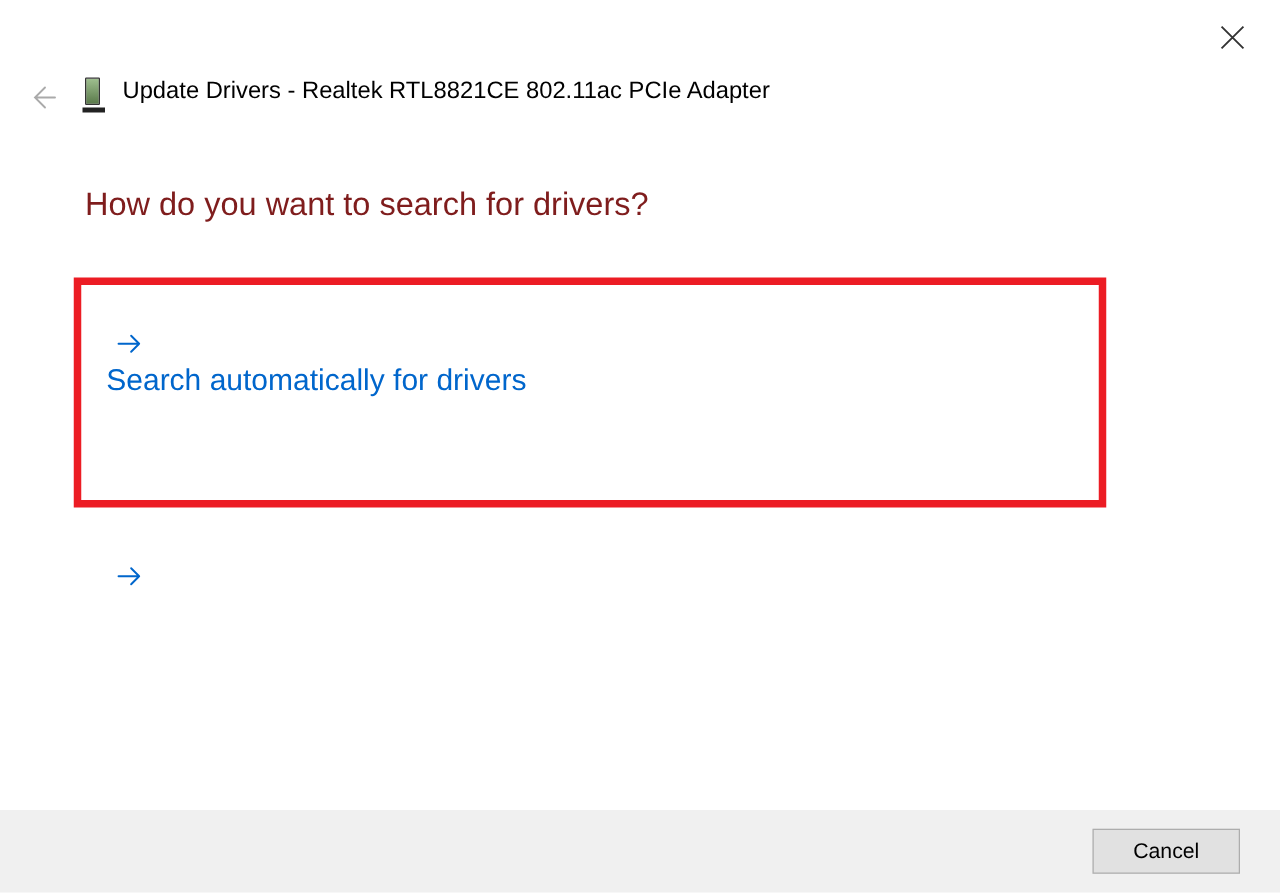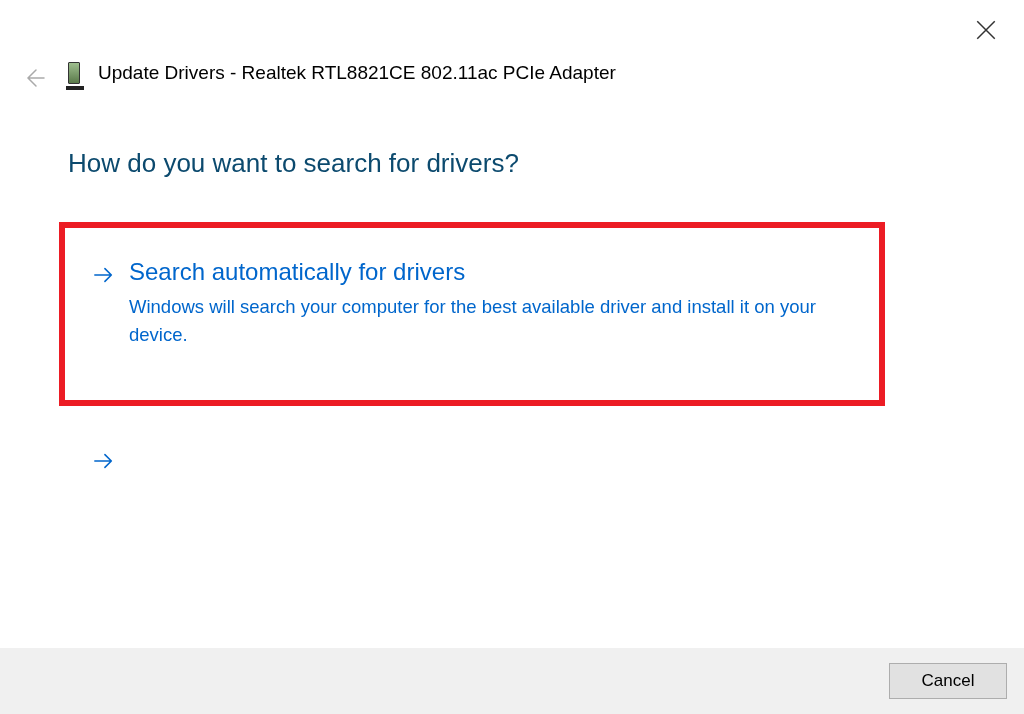--- a/index.html
+++ b/index.html
@@ -61,29 +61,30 @@
     .title-text {
       font-size: 19px;
       color: #000;
       font-weight: 400;
     }
     .heading {
       position: absolute;
       top: 148px;
       left: 68px;
       font-size: 26px;
-      color: #0c4a6e;
+      color: #7f1d1d;
       font-weight: 400;
     }
     .option-region {
       position: absolute;
       left: 75px;
       width: 810px;
       cursor: pointer;
       display: flex;
+      flex-direction: column;
     }
     .option-1-wrap {
       position: absolute;
       top: 222px;
       left: 59px;
       width: 826px;
       height: 184px;
       border: 6px solid #ec1c24;
     }
     .opt-arrow {
@@ -120,21 +121,21 @@
     .footer-bar {
       position: absolute;
       bottom: 0;
       left: 0;
       right: 0;
       height: 66px;
       background: #f0f0f0;
       display: flex;
       justify-content: flex-end;
       align-items: center;
-      padding-right: 17px;
+      padding-right: 32px;
     }
     .cancel-btn {
       width: 118px;
       height: 36px;
       background: #e1e1e1;
       border: 1px solid #adadad;
       font-size: 17px;
       color: #000;
       cursor: pointer;
       font-family: inherit;
@@ -168,21 +169,20 @@
 <div class="option-1-wrap"></div>
 
 <div class="option-region option-1">
   <div class="opt-arrow">
     <svg viewBox="0 0 24 24">
         <path d="M2 12 L20 12 M13 5 L20 12 L13 19" stroke="currentColor" stroke-width="1.7" fill="none" stroke-linecap="round" stroke-linejoin="round"></path>
       </svg>
   </div>
   <div class="opt-text-col">
     <div class="opt-title">Search automatically for drivers</div>
-    <div class="opt-desc">Windows will search your computer for the best available driver and install it on your device.</div>
   </div>
 </div>
 
 <div class="option-region option-2">
   <div class="opt-arrow">
     <svg viewBox="0 0 24 24">
         <path d="M2 12 L20 12 M13 5 L20 12 L13 19" stroke="currentColor" stroke-width="1.7" fill="none" stroke-linecap="round" stroke-linejoin="round"></path>
       </svg>
   </div>
   <div class="opt-text-col">

